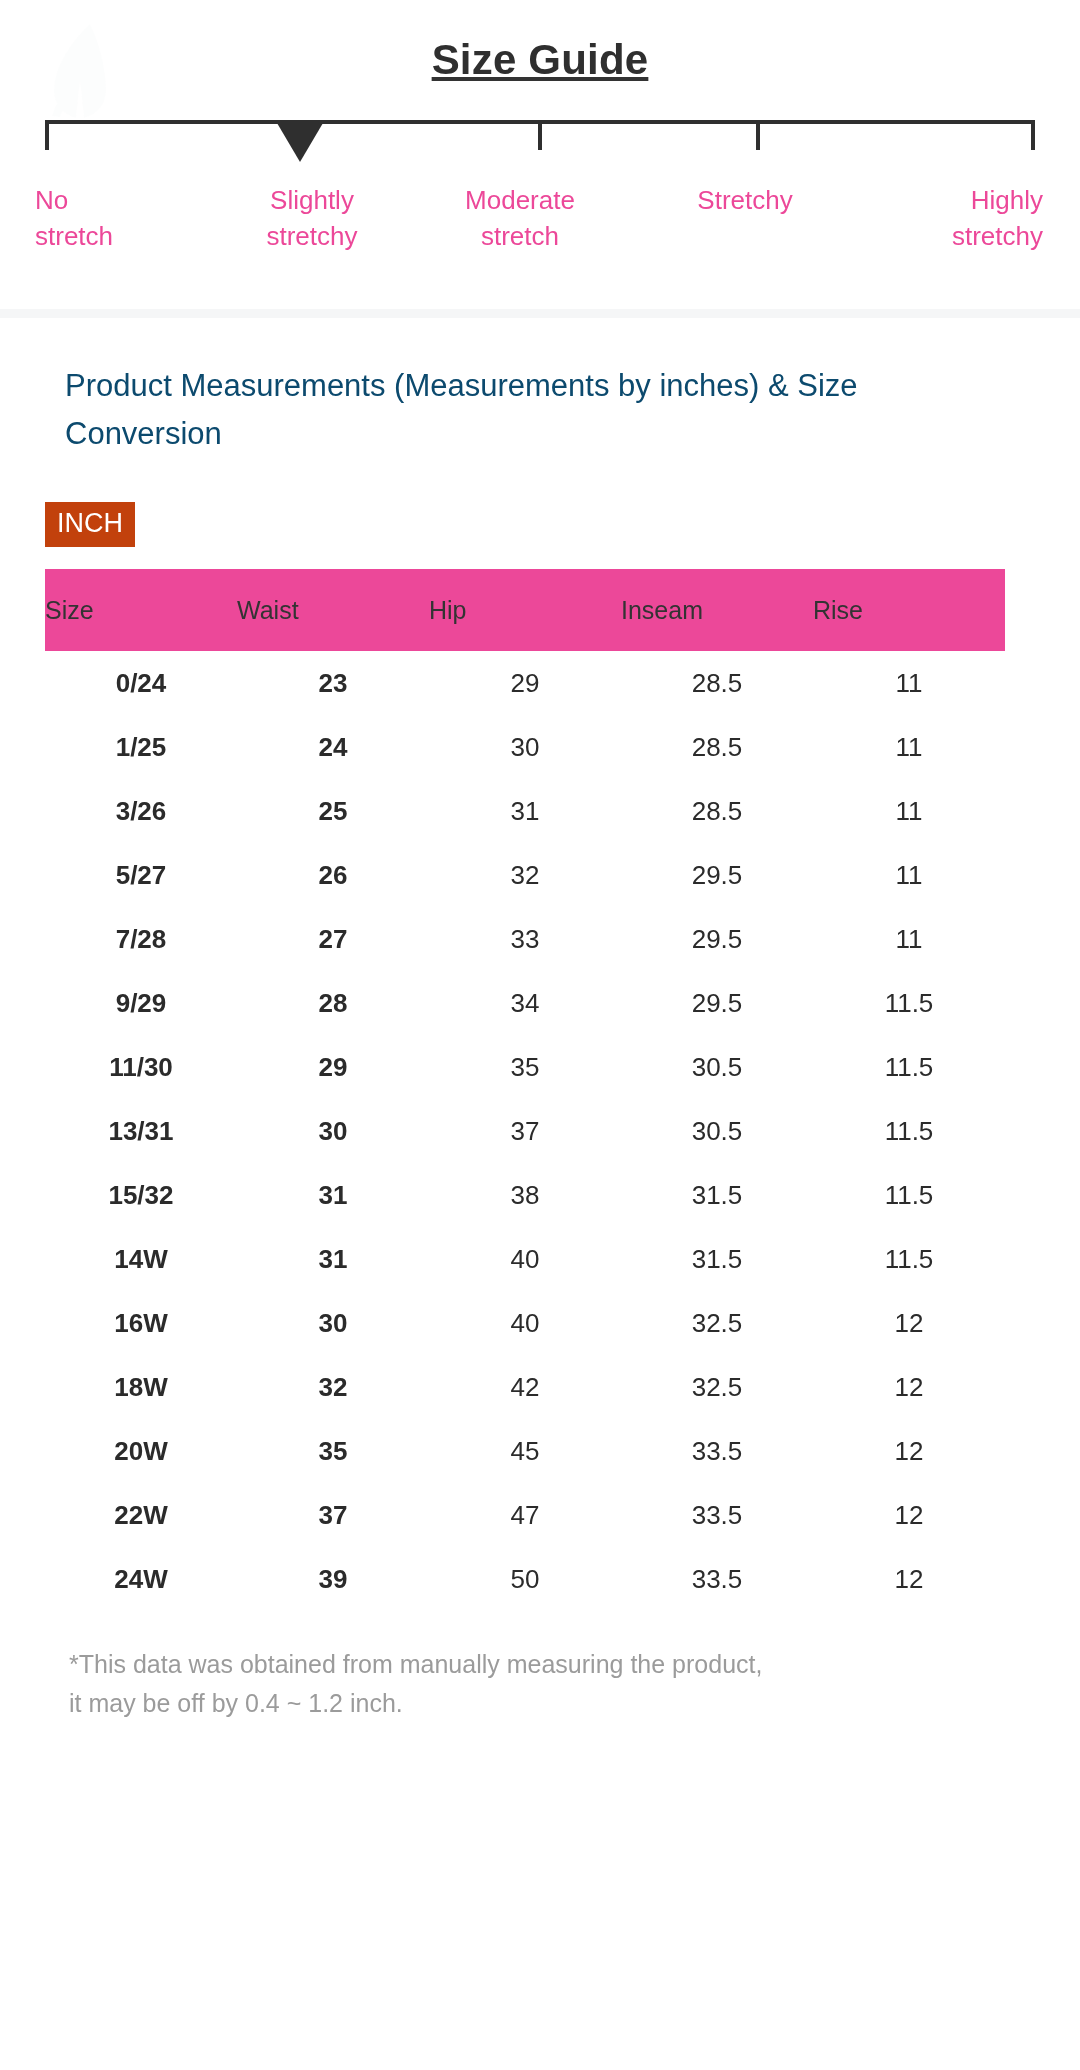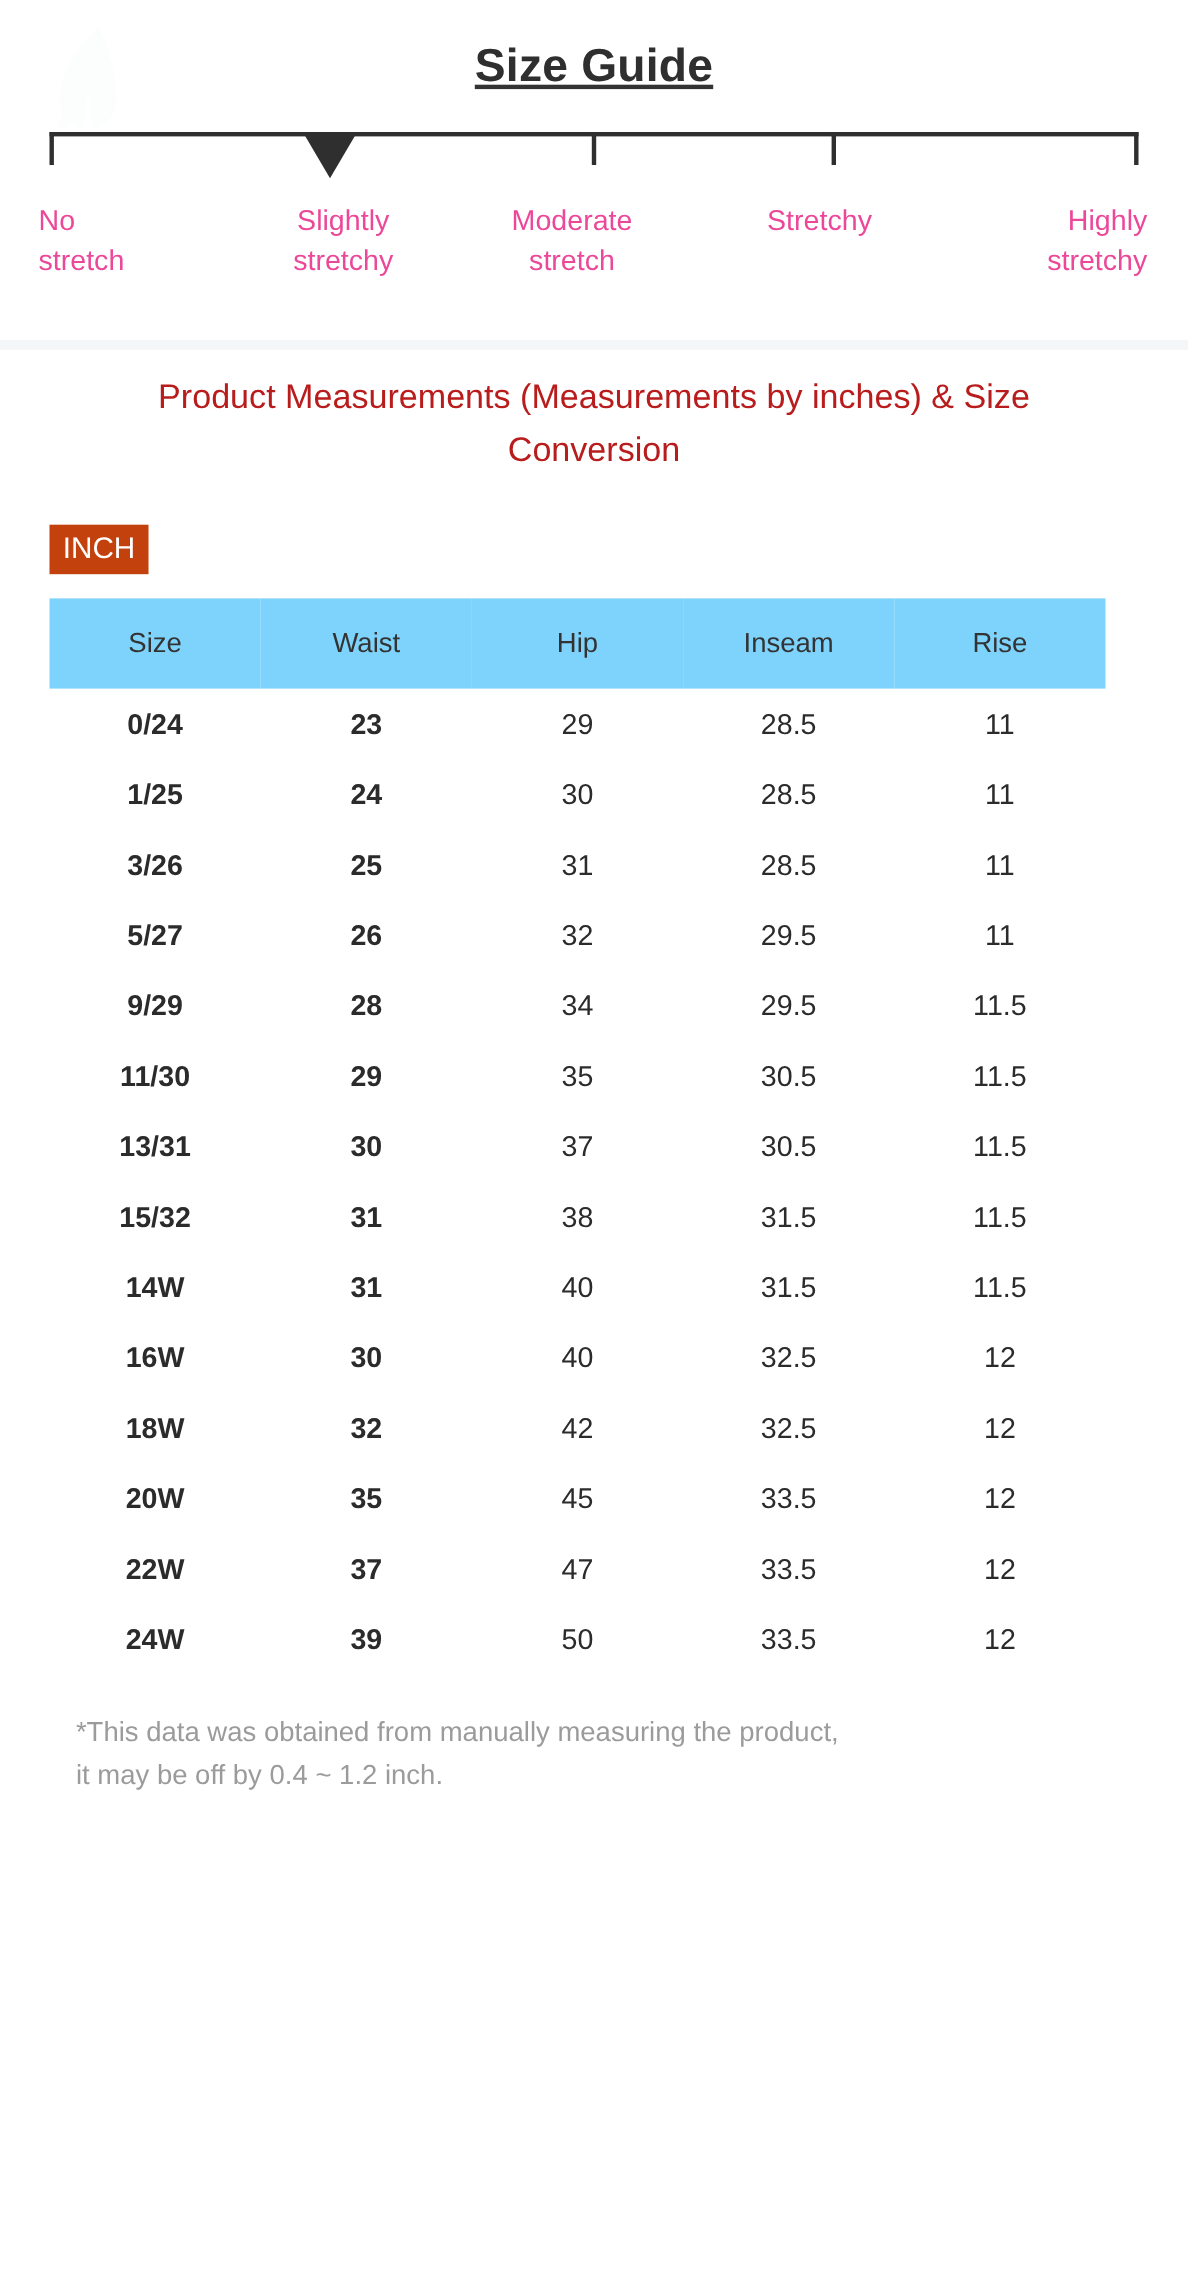--- a/index.html
+++ b/index.html
@@ -110,25 +110,24 @@
     background: #f5f6f7;
     margin-top: 14px;
   }
 
   
   .measure-section {
     padding: 0 45px;
   }
 
   .measure-heading {
-    margin-top: 19px;
+    margin-top: 44px;
     font-size: 31px;
     line-height: 48px;
-    text-align: center;
-    color: #b91c1c;
+    color: #0c4a6e;
     padding: 0 20px;
   }
 
   .unit-badge-row {
     margin-top: 44px;
   }
   .unit-badge {
     display: inline-block;
     background: #c2410c;
     color: #ffffff;
@@ -138,26 +137,26 @@
   }
 
   
   table.size-table {
     margin-top: 22px;
     width: 960px;
     border-collapse: collapse;
     table-layout: fixed;
   }
   table.size-table thead th {
-    background: #7dd3fc;
+    background: #ec4899;
     font-size: 25px;
     font-weight: normal;
     color: #333333;
     height: 82px;
-    text-align: center;
+    text-align: left;
     vertical-align: middle;
   }
   table.size-table tbody td {
     height: 64px;
     font-size: 26px;
     text-align: center;
     vertical-align: middle;
     color: #2b2b2b;
   }
   table.size-table tbody td.col-size,
@@ -262,20 +261,27 @@
           <td class="col-rise">11</td>
         </tr>
         <tr>
           <td class="col-size">5/27</td>
           <td class="col-waist">26</td>
           <td class="col-hip">32</td>
           <td class="col-inseam">29.5</td>
           <td class="col-rise">11</td>
         </tr>
         <tr>
+          <td class="col-size">7/28</td>
+          <td class="col-waist">27</td>
+          <td class="col-hip">33</td>
+          <td class="col-inseam">29.5</td>
+          <td class="col-rise">11</td>
+        </tr>
+        <tr>
           <td class="col-size">9/29</td>
           <td class="col-waist">28</td>
           <td class="col-hip">34</td>
           <td class="col-inseam">29.5</td>
           <td class="col-rise">11.5</td>
         </tr>
         <tr>
           <td class="col-size">11/30</td>
           <td class="col-waist">29</td>
           <td class="col-hip">35</td>

